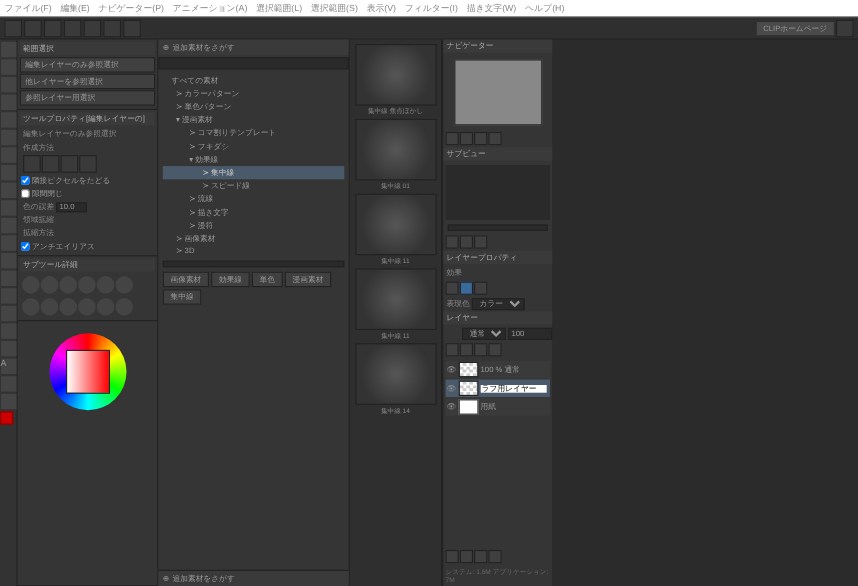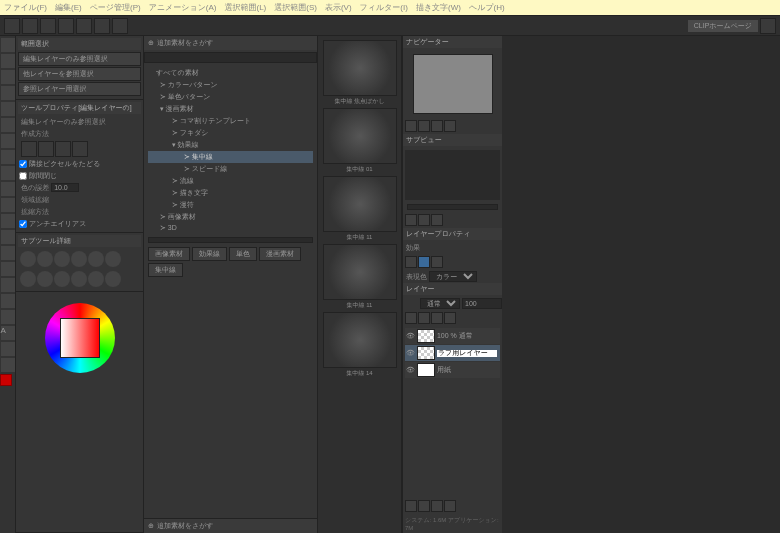--- a/index.html
+++ b/index.html
@@ -1,17 +1,17 @@
 <!DOCTYPE html>
 <html><head>
 <meta charset="utf-8">
 <style>
 * { margin: 0; padding: 0; box-sizing: border-box; font-family: sans-serif; }
 body { width: 780px; height: 533px; background: #2b2b2b; color: #999; font-size: 8px; overflow: hidden; position: relative; }
-.menubar { height: 16px; background: #fef9c3; border-bottom: 1px solid #222; display: flex; align-items: center; padding: 0 4px; gap: 8px; }
+.menubar { height: 16px; background: #ffffff; border-bottom: 1px solid #222; display: flex; align-items: center; padding: 0 4px; gap: 8px; }
 .menubar span { color: #888; cursor: pointer; }
 .toolbar { height: 20px; background: #2f2f2f; border-bottom: 1px solid #222; display: flex; align-items: center; padding: 0 4px; gap: 2px; }
 .tb-btn { width: 16px; height: 16px; background: #3a3a3a; border: 1px solid #222; }
 .main { display: flex; height: calc(100% - 36px); }
 .left-tools { width: 16px; background: #333; border-right: 1px solid #222; display: flex; flex-direction: column; gap: 2px; padding: 2px 0; }
 .tool-icon { width: 14px; height: 14px; background: #444; margin: 0 auto; }
 .panel-col1 { width: 128px; background: #353535; border-right: 1px solid #222; display: flex; flex-direction: column; }
 .panel { border-bottom: 1px solid #222; padding: 2px; }
 .panel-title { background: #3a3a3a; padding: 1px 3px; font-size: 7px; color: #aaa; margin-bottom: 2px; }
 .panel-row { padding: 1px 3px; font-size: 7px; color: #888; }
@@ -52,21 +52,21 @@
 .red-sq { width: 12px; height: 12px; background: #c00; border: 1px solid #800; }
 .slider-track { height: 6px; background: #2a2a2a; border: 1px solid #222; margin: 2px 4px; position: relative; }
 input[type=text], select { background: #2a2a2a; border: 1px solid #222; color: #999; font-size: 7px; padding: 0 2px; }
 </style>
 </head>
 <body>
 
 <div class="menubar">
   <span>ファイル(F)</span>
   <span>編集(E)</span>
-  <span>ページ管理(P)</span>
+  <span>ナビゲーター(P)</span>
   <span>アニメーション(A)</span>
   <span>選択範囲(L)</span>
   <span>選択範囲(S)</span>
   <span>表示(V)</span>
   <span>フィルター(I)</span>
   <span>描き文字(W)</span>
   <span>ヘルプ(H)</span>
 </div>
 
 <div class="toolbar">

